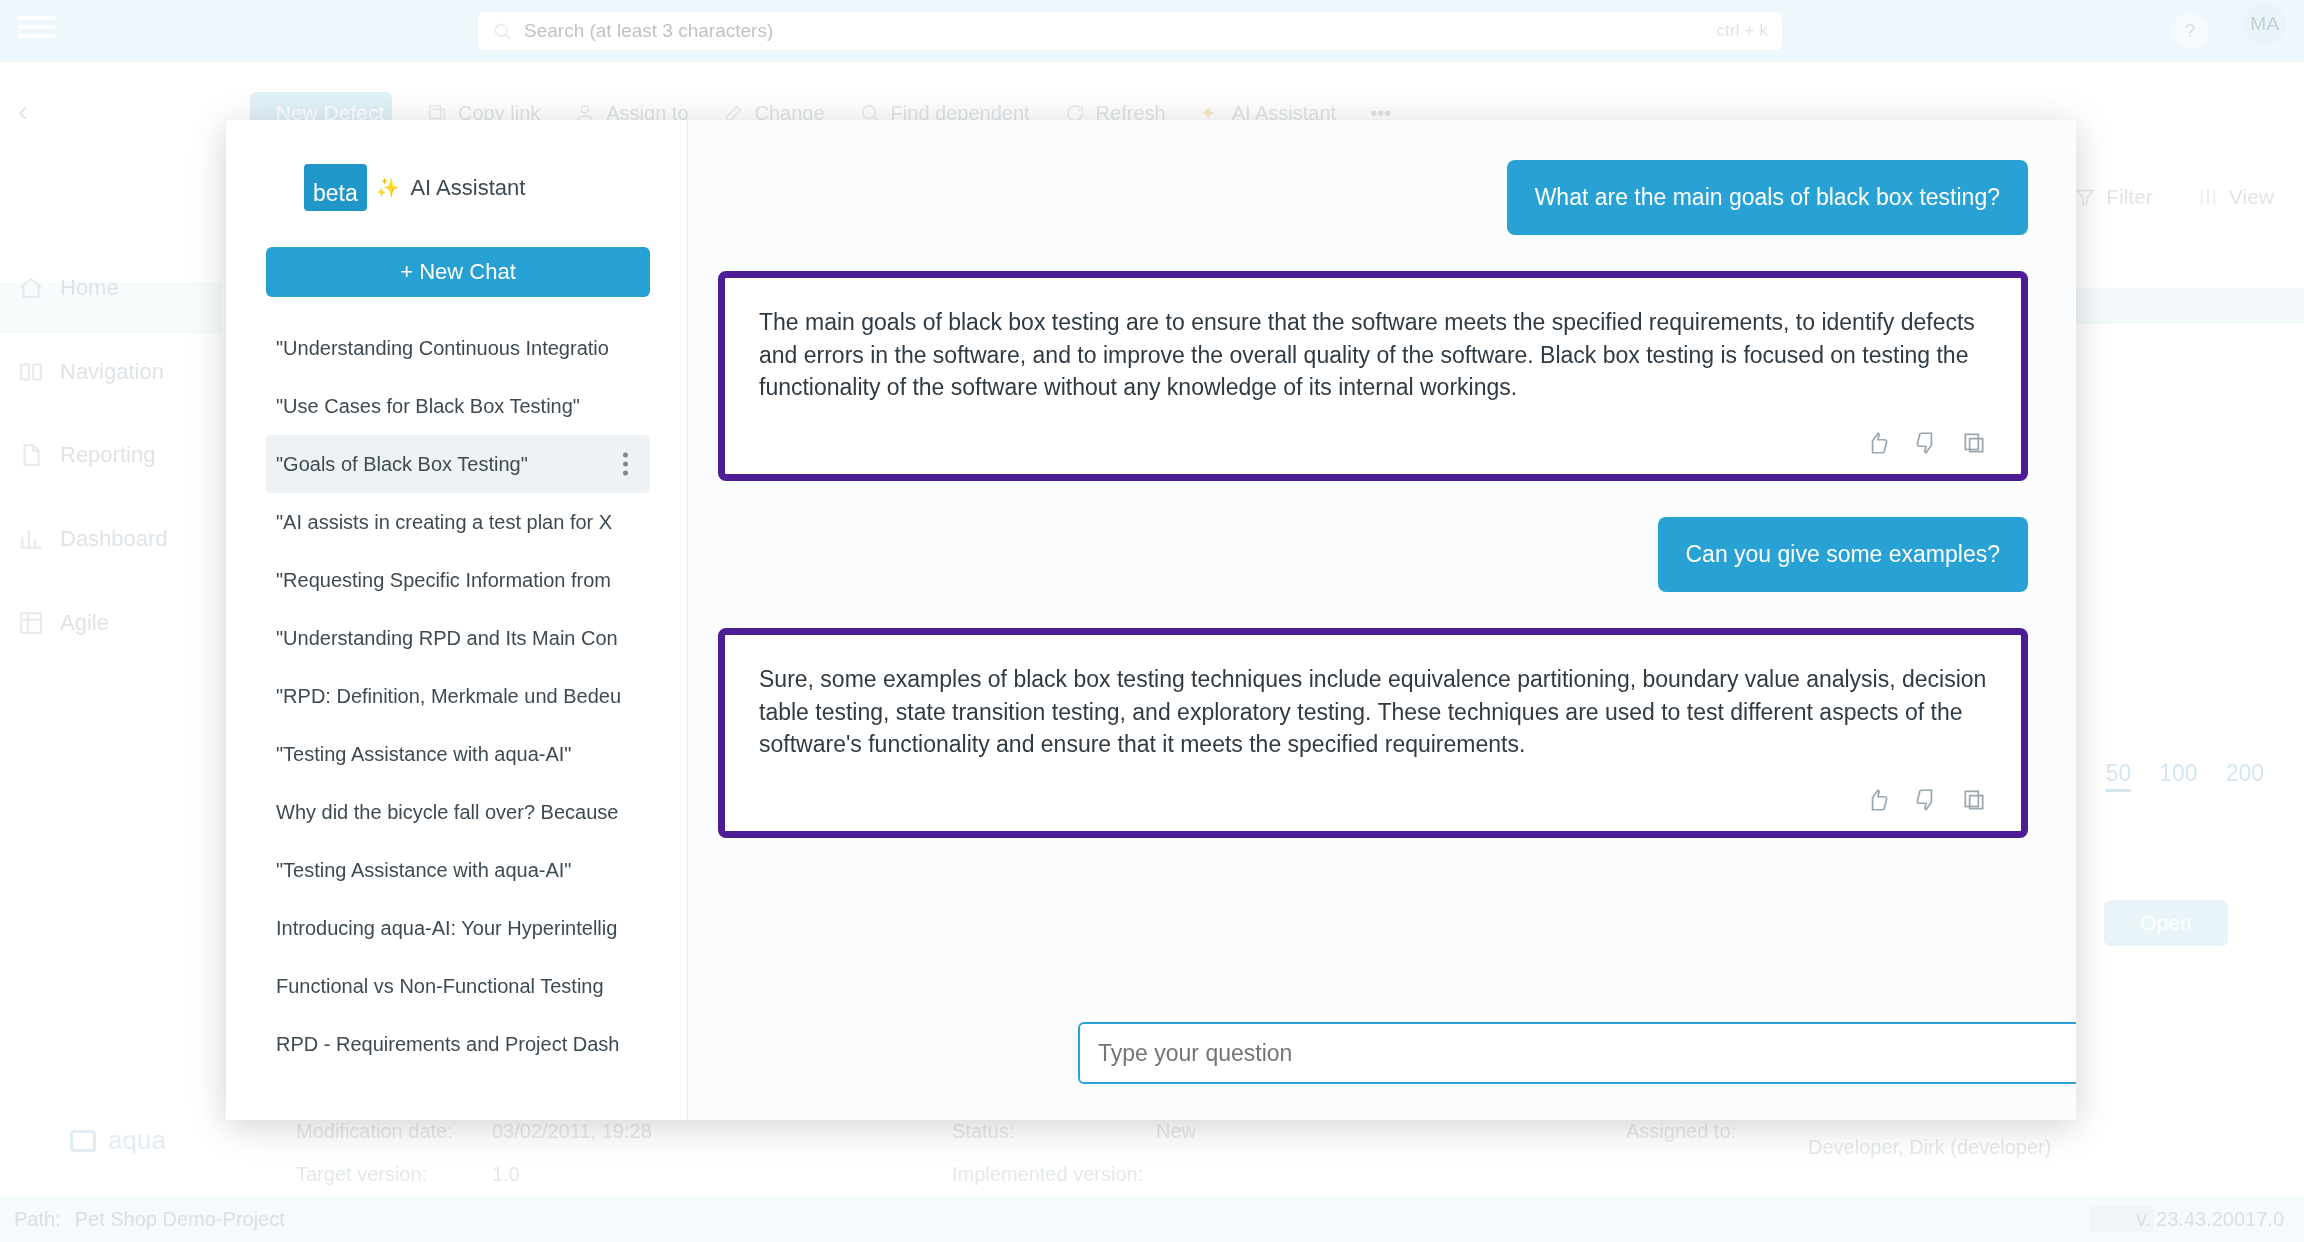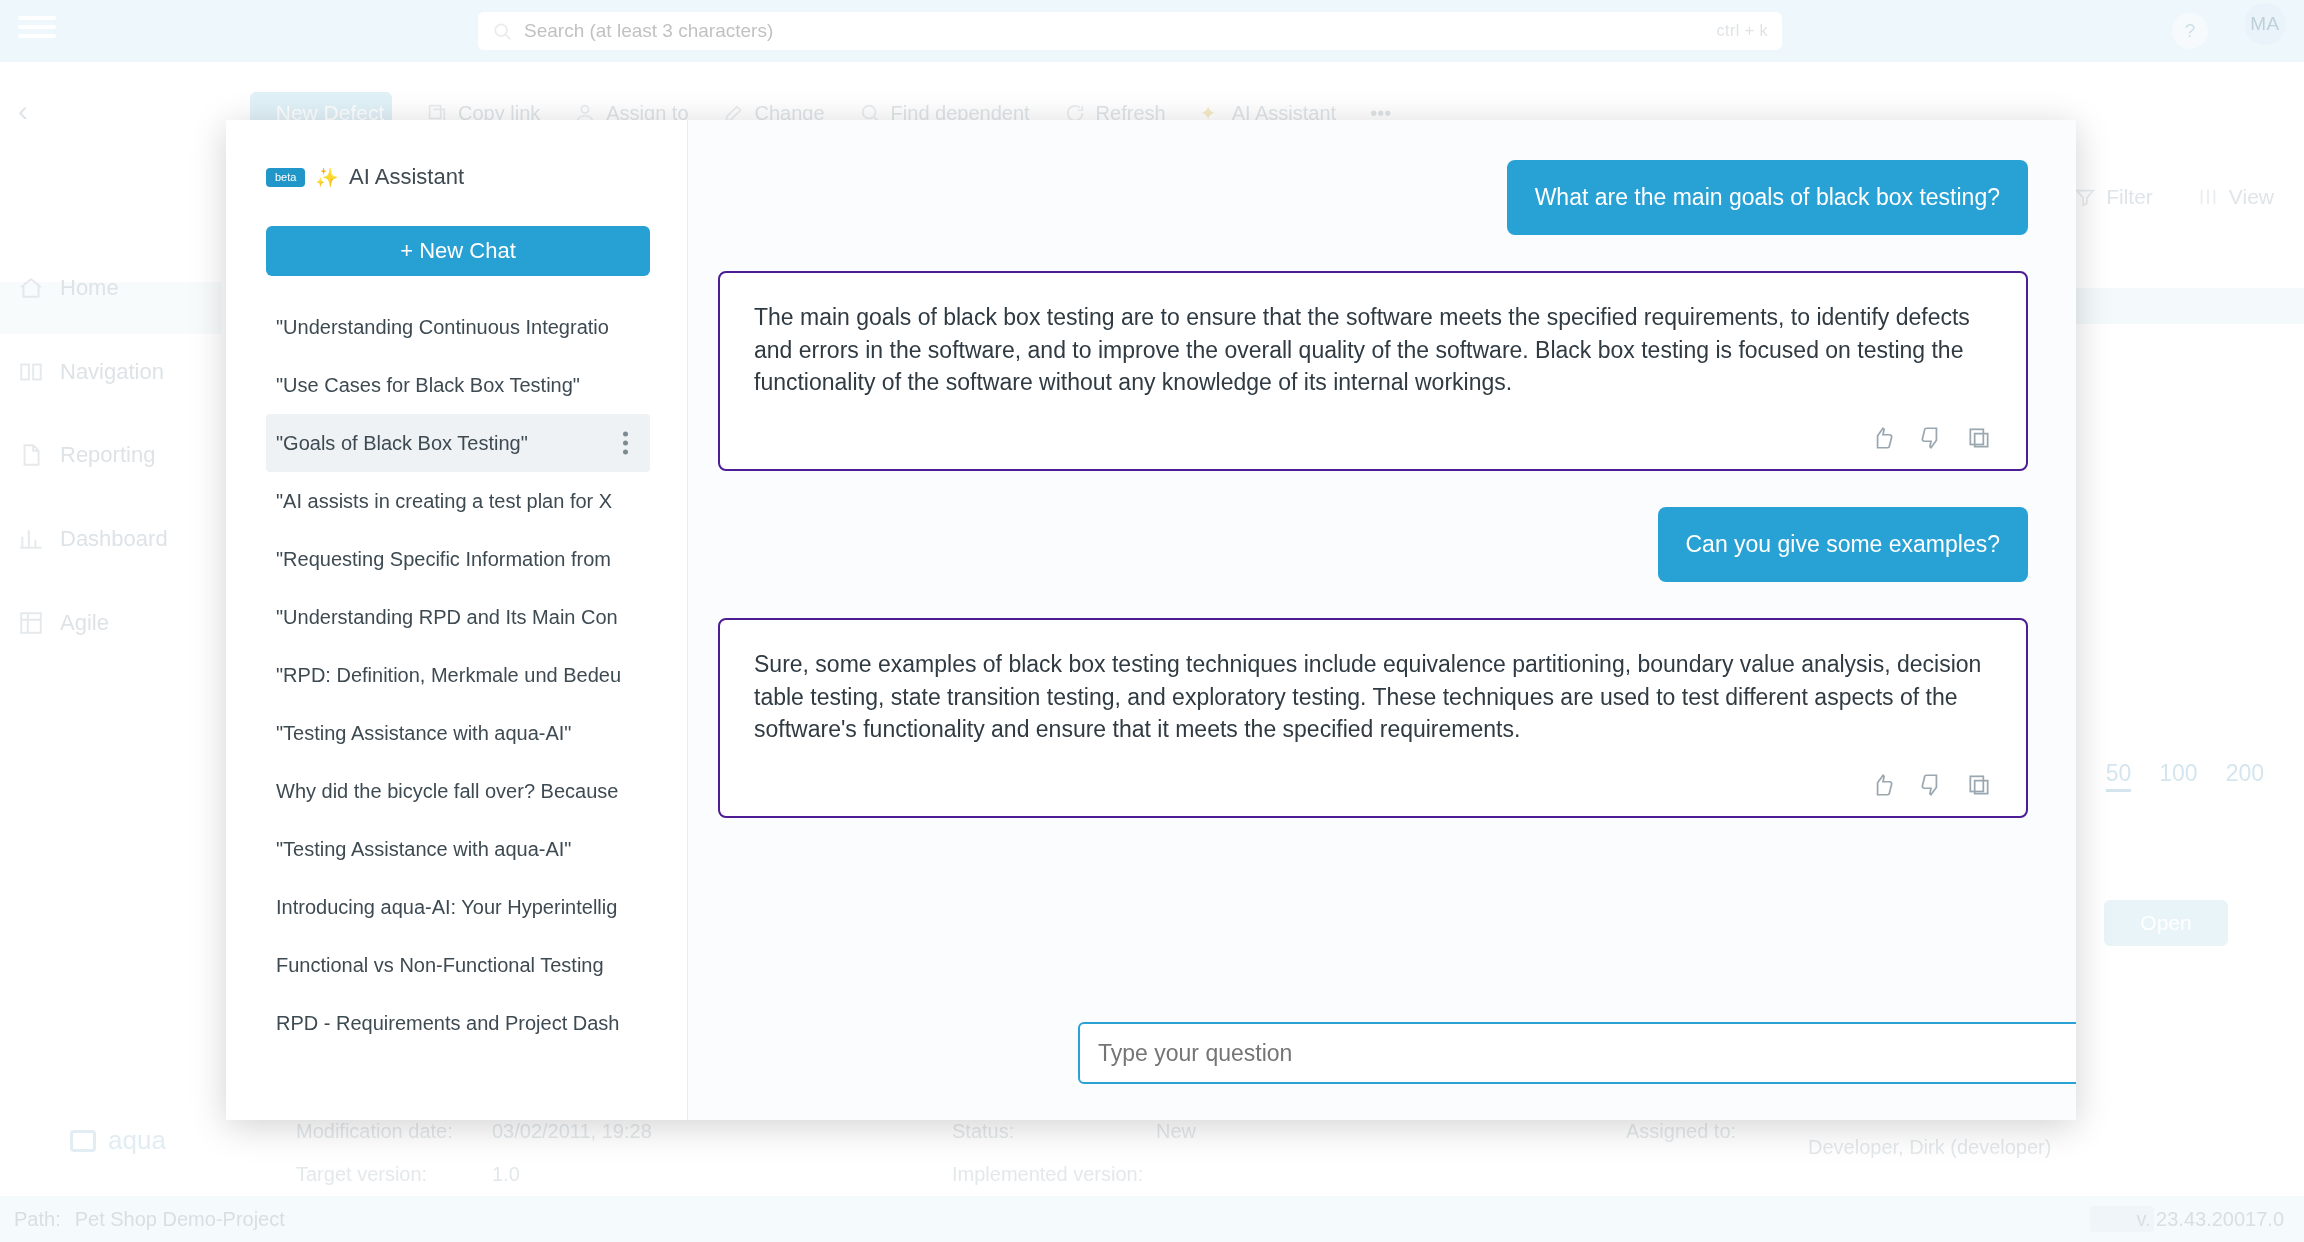--- a/index.html
+++ b/index.html
@@ -162,22 +162,22 @@
   }
 
   
   .ai-side {
     width: 462px; flex: none; border-right: 1px solid #e6ebee;
     padding: 44px 30px 0 40px;
     background: #fff;
   }
   .ai-brand { display: flex; align-items: center; gap: 10px; margin-bottom: 36px; }
   .beta-badge {
-    background: #2196c9; color: #fff; font-size: 11px;
-    border-radius: 4px; padding: 3px 9px 4px;
+    background: #2196c9; color: #fff; font-size: 23px;
+    border-radius: 4px; padding: 16px 9px 4px; margin-left: 38px;
   }
   .brand-spark { font-size: 19px; }
   .brand-text { font-size: 22px; color: #3f4a52; }
   .new-chat {
     width: 384px; height: 50px; border-radius: 6px;
     background: #27a0d4; color: #ffffff;
     display: flex; align-items: center; justify-content: center;
     font-size: 22px; margin-bottom: 22px; border: none;
     font-family: "Liberation Sans", sans-serif;
   }
@@ -203,21 +203,21 @@
     flex: 1; position: relative; background: #fbfcfd;
     padding: 40px 48px 0 30px;
   }
   .msg-user {
     margin-left: auto; background: #28a1d5; color: #ffffff;
     border-radius: 8px; font-size: 23px; line-height: 1.35;
     padding: 22px 28px;
     width: fit-content; max-width: 620px;
   }
   .msg-bot {
-    background: #ffffff; border: 2px solid #4c1d95; border-radius: 8px;
+    background: #ffffff; border: 7px solid #4c1d95; border-radius: 8px;
     padding: 28px 34px 18px; margin-top: 36px;
     color: #2f3a42; font-size: 23px; line-height: 1.42;
   }
   .msg-actions {
     display: flex; justify-content: flex-end; gap: 22px; margin-top: 26px;
     color: #9aa7b0;
   }
   .msg-actions svg { width: 26px; height: 26px; }
   .spacer36 { height: 36px; }
 

